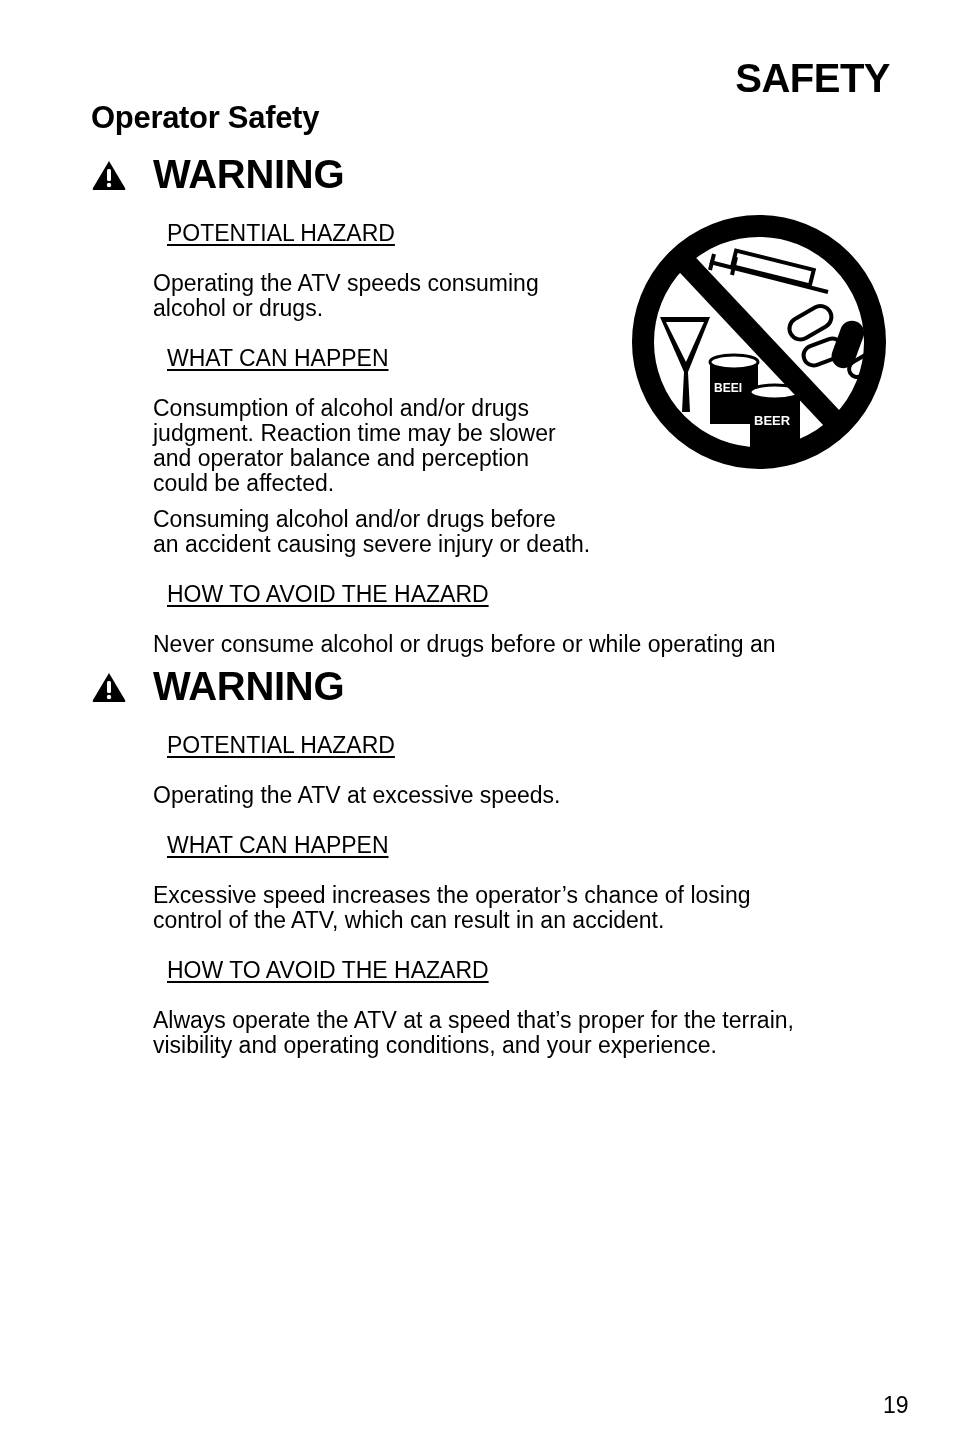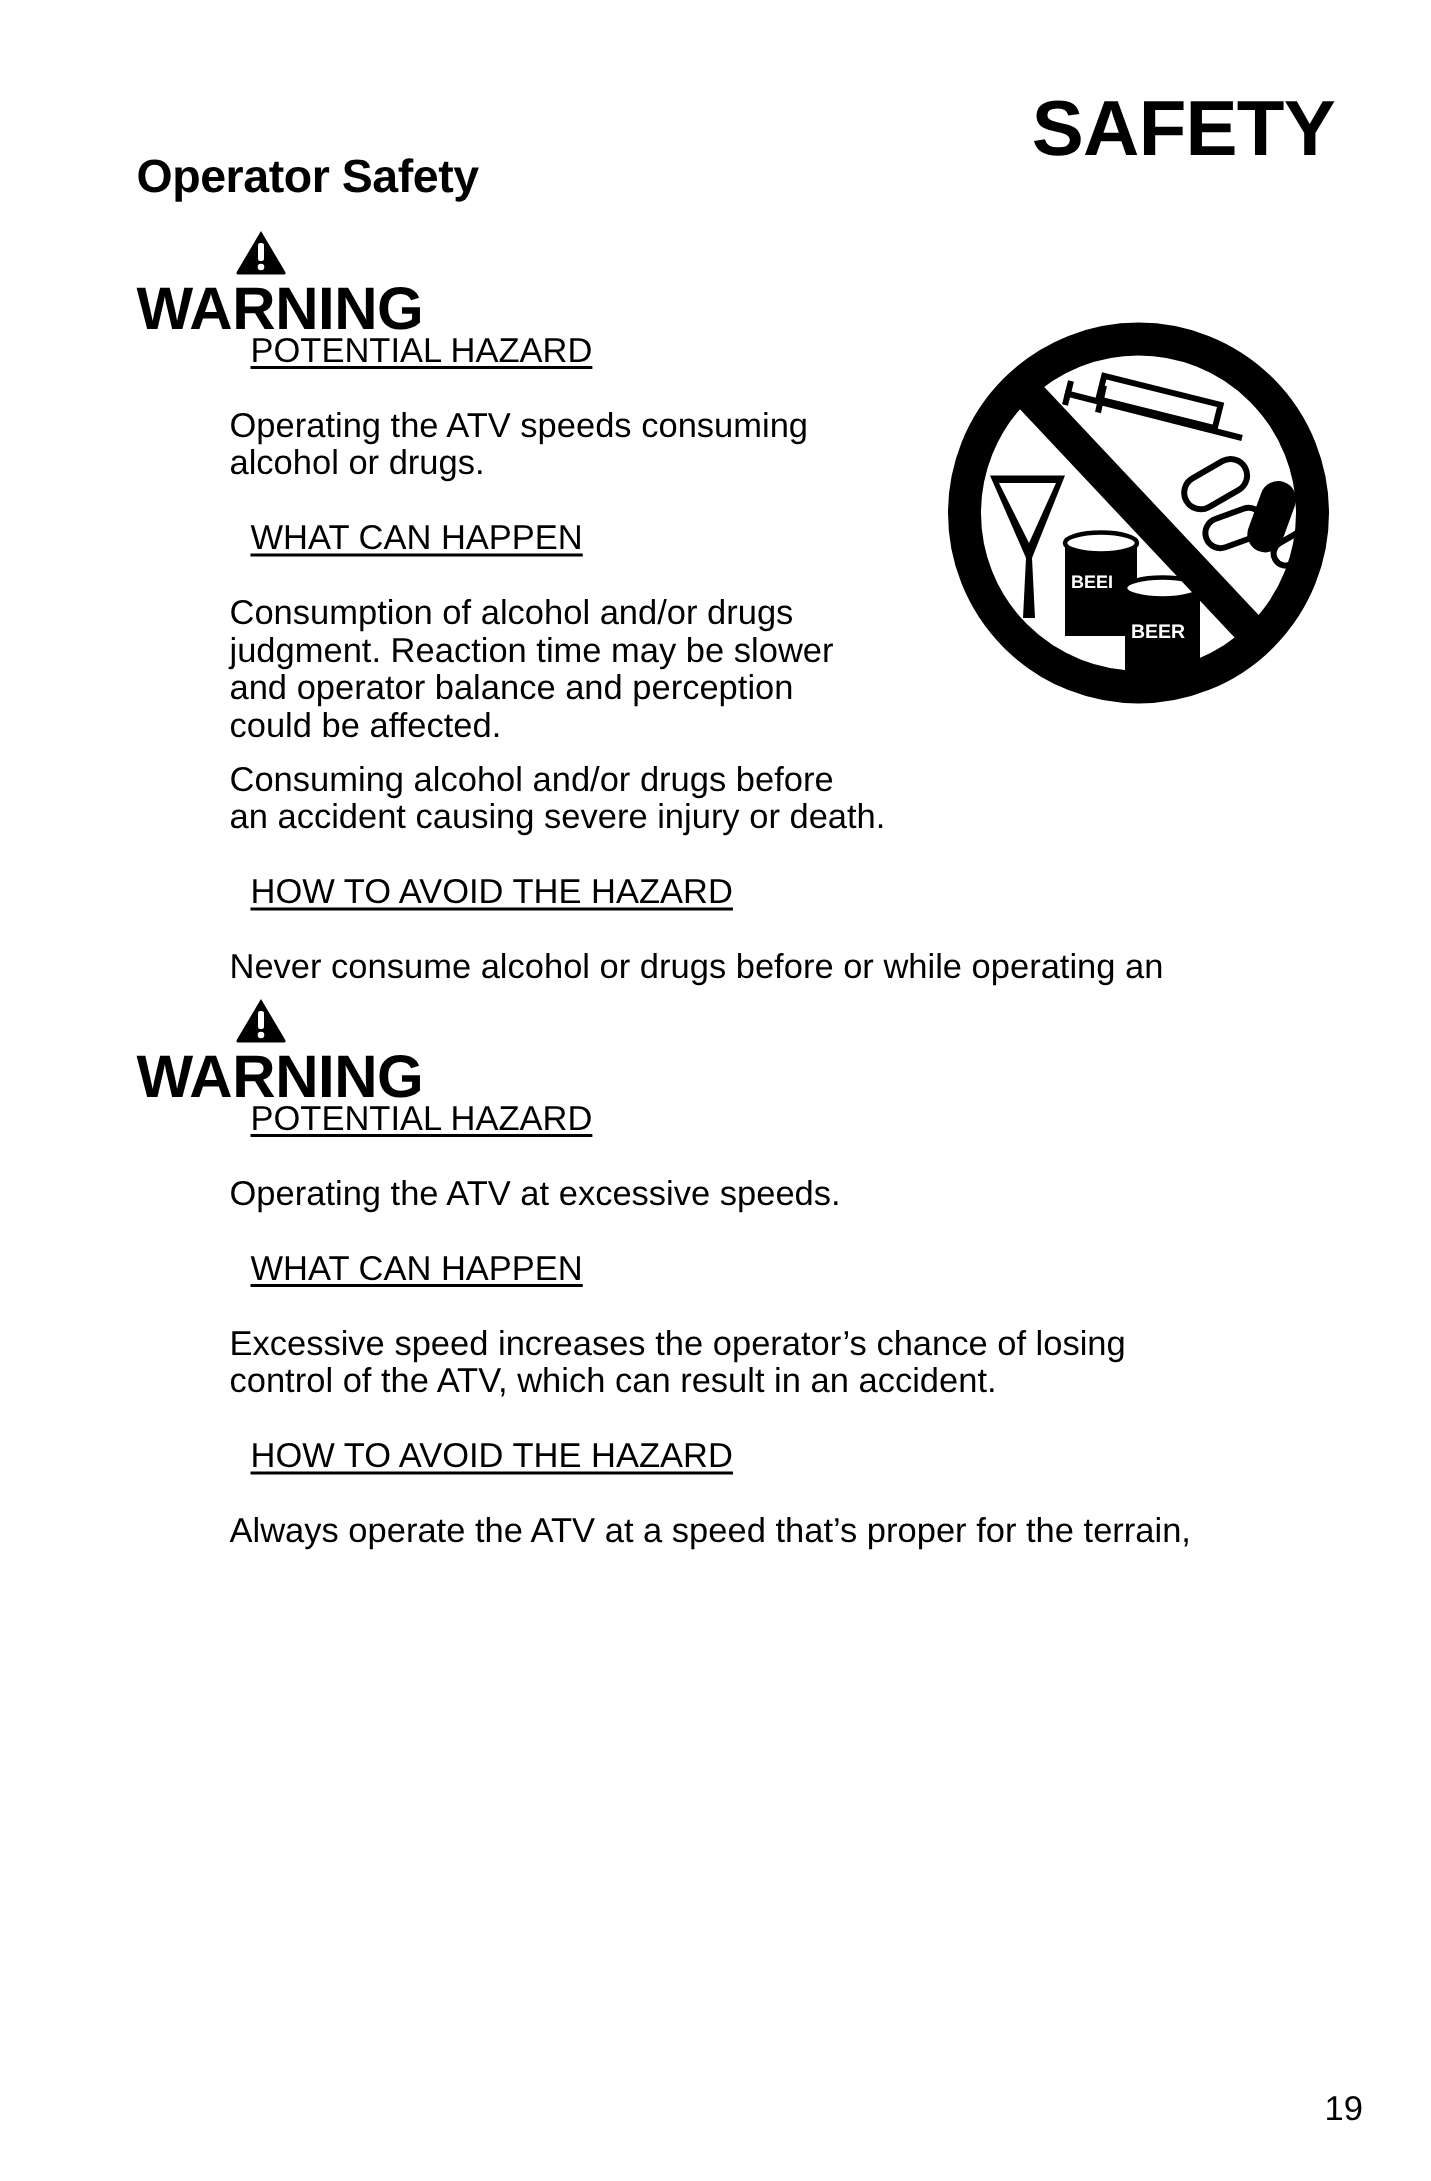--- a/index.html
+++ b/index.html
@@ -1,20 +1,20 @@
 <!DOCTYPE html>
 <html><head>
 <meta charset="utf-8">
 <style>
   html, body { margin:0; padding:0; background:#ffffff; }
   body { width:954px; height:1454px; position:relative; overflow:hidden;
          font-family:"Liberation Sans", sans-serif; color:#000; }
-  .section-title { position:absolute; right:64px; top:56px; font-size:52px; font-weight:bold; letter-spacing:-0.5px; margin:0; }
+  .section-title { position:absolute; right:64px; top:56px; font-size:40px; font-weight:bold; letter-spacing:-0.5px; margin:0; }
   .sub-title { position:absolute; left:91px; top:100px; font-size:31px; font-weight:bold; margin:0; letter-spacing:-0.3px;text-align:right; }
-  .warn-head { position:absolute; left:91px; display:flex; align-items:center;flex-direction:column; }
+  .warn-head { position:absolute; left:91px; display:flex; align-items:center; }
   .warn-head .tri { width:36px; height:32px; margin-right:26px; }
   .warn-head .label { font-size:40px; font-weight:bold; letter-spacing:-0.3px; }
   .block { position:absolute; left:153px; font-size:23px; line-height:25px; }
   .h-u { text-decoration:underline; text-underline-offset:3px; margin:14px; }
   .p { margin:0; }
   .img { position:absolute; left:628px; top:212px; width:262px; height:260px; }
   .pagenum { position:absolute; left:851px; top:1392px; font-size:23px;margin-left:32px; }
 </style>
 </head>
 <body>
@@ -97,15 +97,16 @@
   <p class="p">Operating the ATV at excessive speeds.</p>
   <div style="height:11px"></div>
   <p class="h-u">WHAT CAN HAPPEN</p>
   <div style="height:11px"></div>
   <p class="p">Excessive speed increases the operator’s chance of losing</p>
   <p class="p">control of the ATV, which can result in an accident.</p>
   <div style="height:11px"></div>
   <p class="h-u">HOW TO AVOID THE HAZARD</p>
   <div style="height:11px"></div>
   <p class="p">Always operate the ATV at a speed that’s proper for the terrain,</p>
+  <p class="p">visibility and operating conditions, and your experience.</p>
 </div>
 
 <div class="pagenum">19</div>
 
 </body></html>

